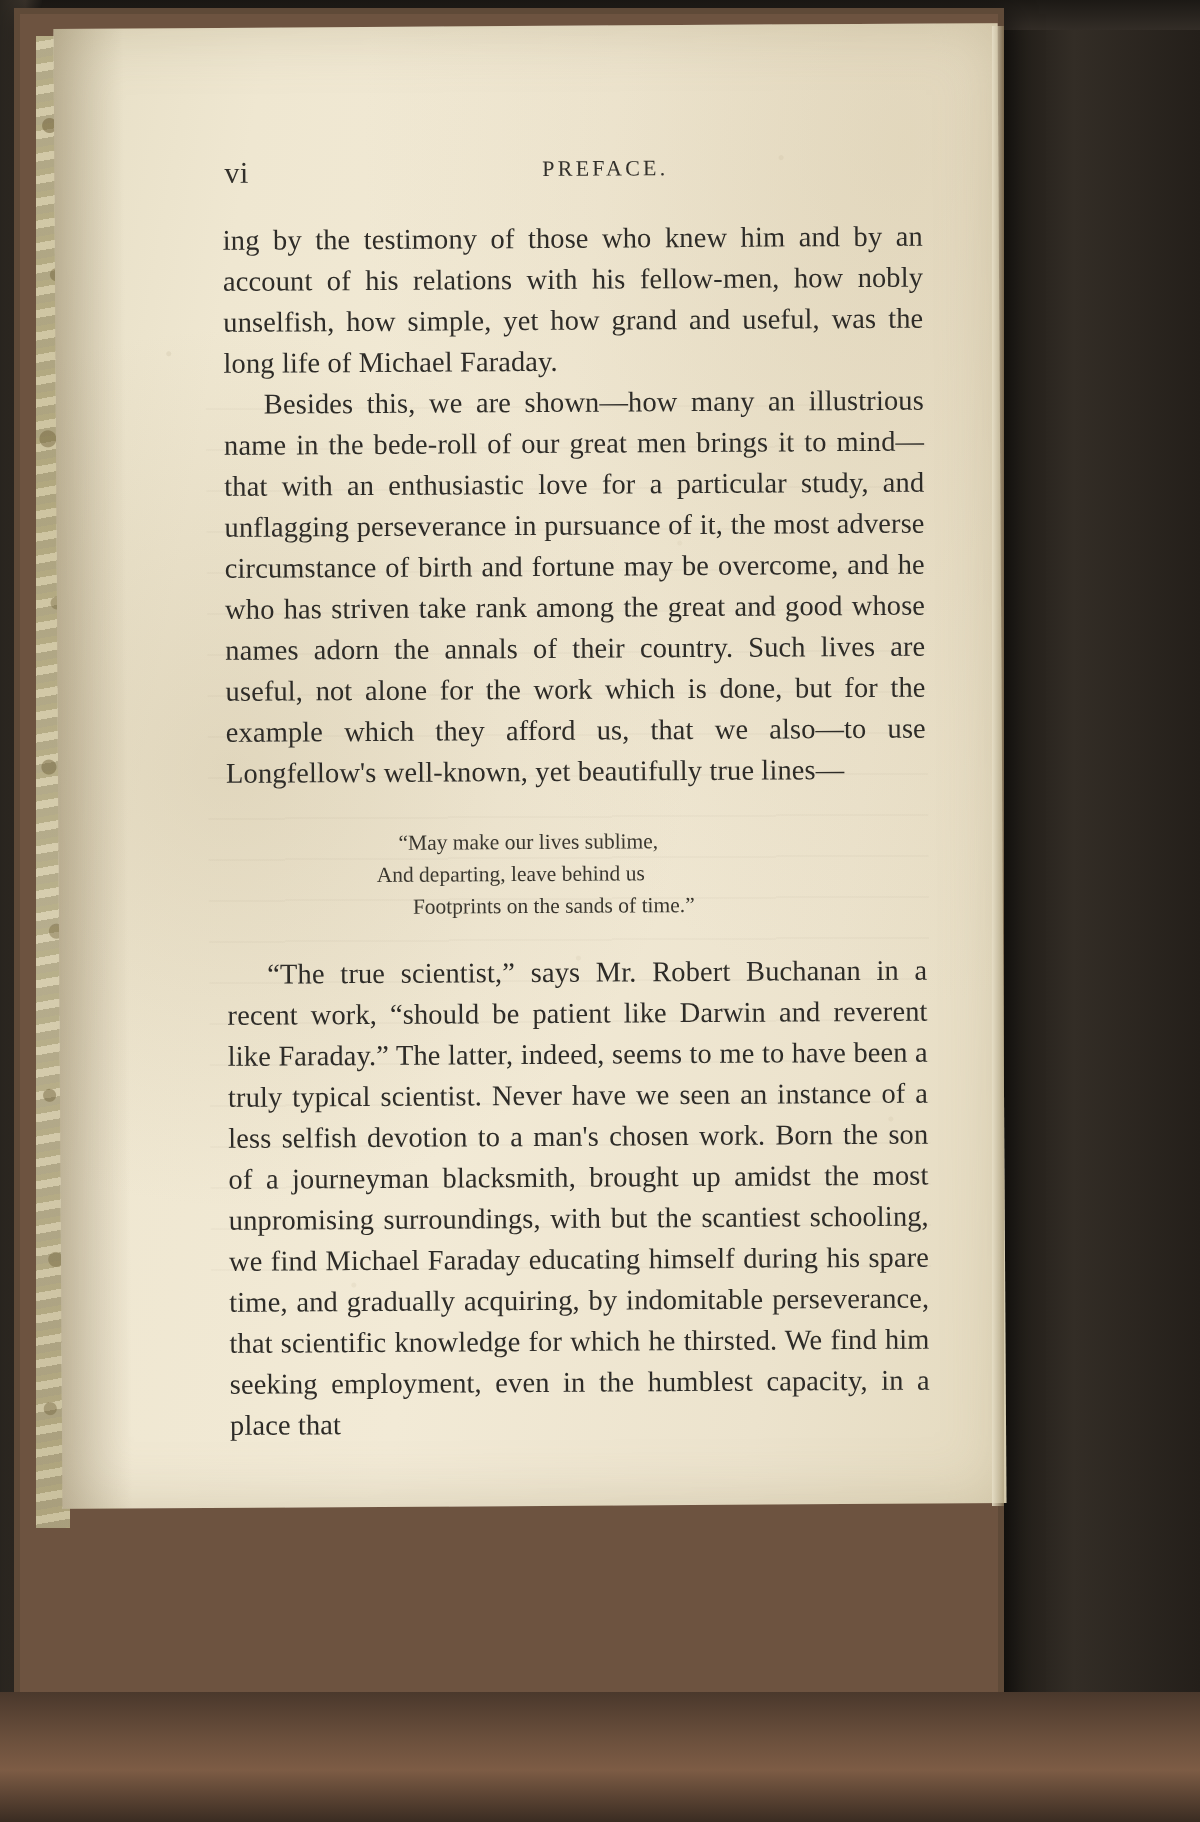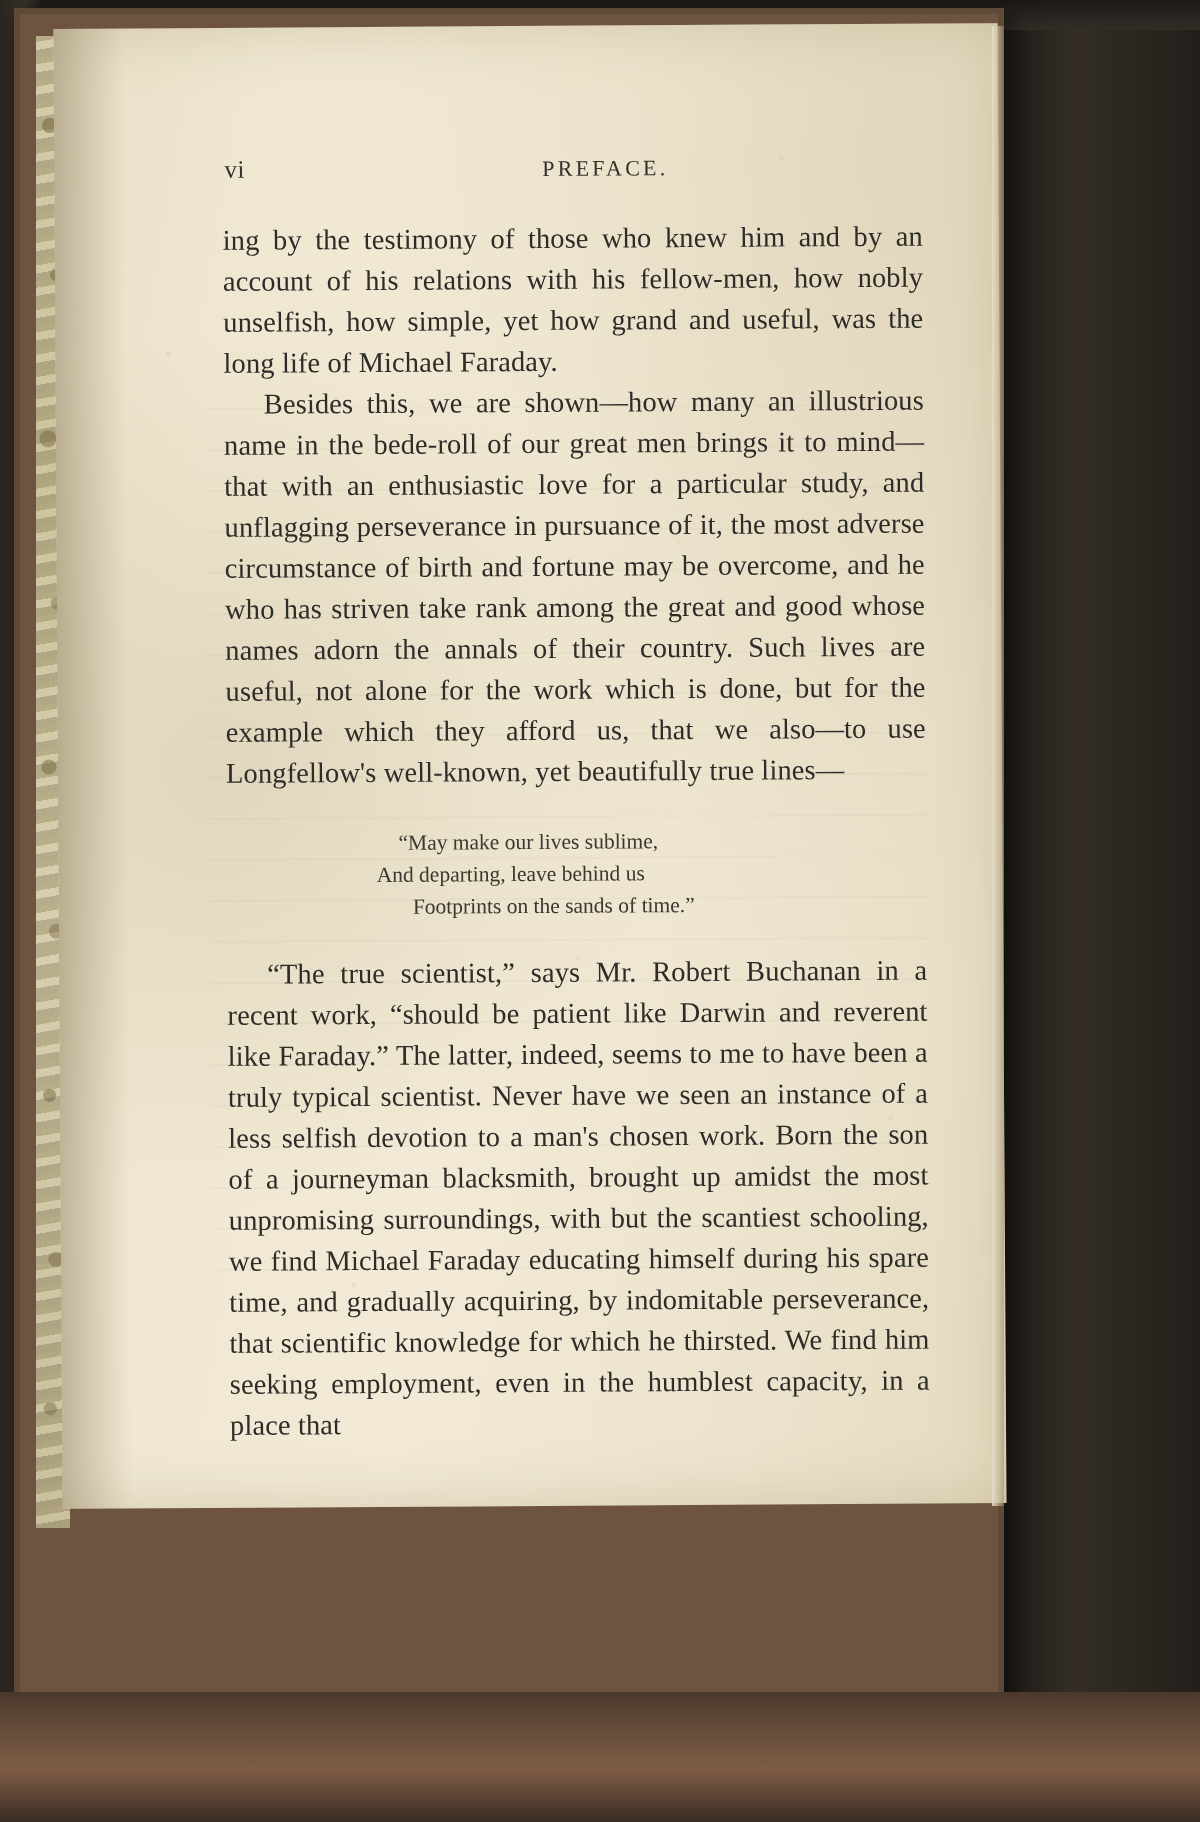--- a/index.html
+++ b/index.html
@@ -132,21 +132,21 @@
 
   
   .running-head {
     position: relative;
     height: 34px;
     margin-bottom: 30px;
   }
   .folio {
     position: absolute;
     left: 2px; top: 0;
-    font-size: 25px;
+    font-size: 30px;
     letter-spacing: .5px;
     color: #33312c;
   }
   .head-title {
     position: absolute;
     left: 0; right: 0; top: 2px;
     text-align: center;
     font-size: 22px;
     letter-spacing: 3.2px;
     color: #33312c;

